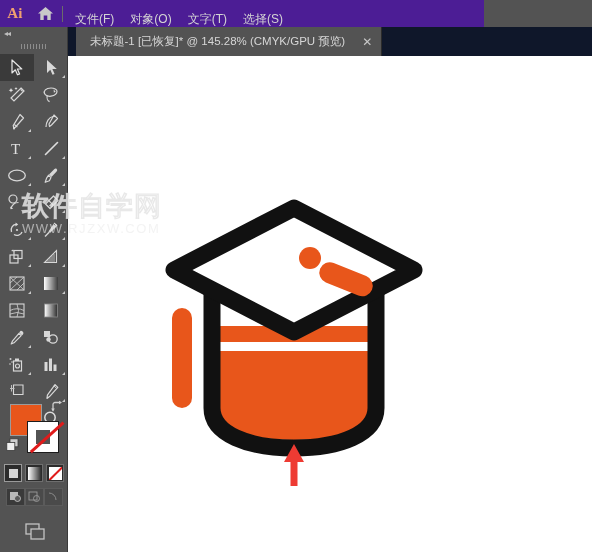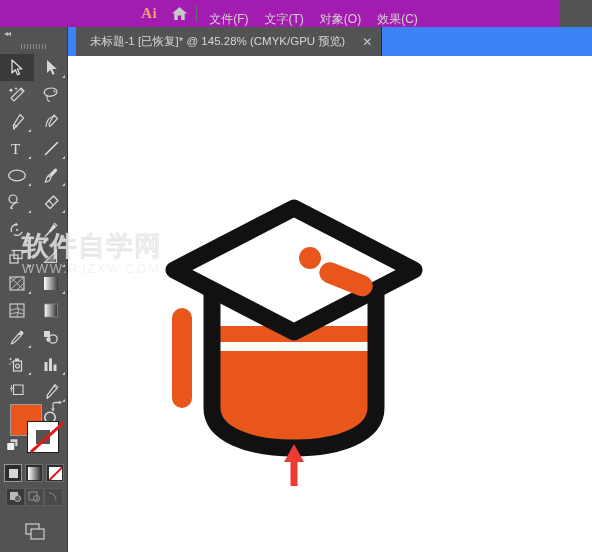--- a/index.html
+++ b/index.html
@@ -6,23 +6,23 @@
   html, body {
     width: 592px; height: 552px;
     background: #535353;
     font-family: "Liberation Sans", "DejaVu Sans", sans-serif;
     overflow: hidden;
   }
   #app { position: relative; width: 592px; height: 552px; background: #535353; }
 
   
   #menubar {
-    position: absolute; left: 0; top: 0; width: 560px; height: 27px;
-    background: #a21caf;
-    display: flex; align-items: center; justify-content: center;
+    position: absolute; left: 0; top: 0; width: 484px; height: 27px;
+    background: #4c1d95;
+    display: flex; align-items: center;
   }
   #ai-logo {
     width: 30px; height: 27px;
     display: flex; align-items: center; justify-content: center;
     color: #f0a070; font-size: 15px; font-weight: bold;
     letter-spacing: .3px; font-family: "Liberation Serif", serif;
   }
   #home-btn {
     width: 30px; height: 27px;
     display: flex; align-items: center; justify-content: center;
@@ -31,21 +31,21 @@
     width: 1px; height: 16px; background: #6b6b6b; margin: 0 4px 0 2px;
   }
   .menu-item {
     color: #d4d4d4; font-size: 12px;
     padding: 4px 8px; white-space: nowrap; cursor: default; margin-top: 12px;
   }
 
   
   #tabbar {
     position: absolute; left: 0; top: 27px; width: 592px; height: 29px;
-    background: #3b82f6;
+    background: #0f172a;
     padding-left: 24px;
   }
   #doc-tab {
     position: absolute; left: 76px; top: 0; height: 29px;
     background: #535353;
     display: flex; align-items: center;
     padding: 0 6px 0 14px;
     border-right: 1px solid #2b2b2b;
   }
   #doc-tab-title { color: #d6d6d6; font-size: 11.5px; white-space: nowrap; }
@@ -151,21 +151,21 @@
   }
   #canvas-left-gutter {
     position: absolute; left: 68px; top: 56px; width: 8px; height: 496px;
     background: #535353;
   }
   #artwork { position: absolute; left: 96px; top: 140px; }
 
   
   #watermark {
     position: absolute; left: 22px; top: 192px; width: 160px; height: 52px;
-    pointer-events: none; z-index: 30; margin-top: 40px;
+    pointer-events: none; z-index: 30;
   }
   #wm-cn {
     font-size: 27px; font-weight: bold; color: rgba(255,255,255,0.72);
     font-family: "DejaVu Sans", sans-serif; letter-spacing: 1px; line-height: 1;
     -webkit-text-stroke: .5px rgba(210,210,210,.5);
   }
   #wm-en {
     font-size: 13px; color: rgba(235,235,235,0.60); letter-spacing: 1.6px;
     margin-top: 2px; font-family: "Liberation Sans", sans-serif;
   }
@@ -177,23 +177,23 @@
 
   <div id="menubar">
     <div id="ai-logo">Ai</div>
     <div id="home-btn">
       <svg width="17" height="15" viewBox="0 0 17 15" aria-hidden="true">
         <path d="M8.5 1 L16 7.5 L13.7 7.5 L13.7 14 L10.3 14 L10.3 9.6 L6.7 9.6 L6.7 14 L3.3 14 L3.3 7.5 L1 7.5 Z" fill="#c9c9c9"></path>
       </svg>
     </div>
     <div id="menu-sep"></div>
     <div class="menu-item">文件(F)</div>
+    <div class="menu-item">对象(O)</div>
     <div class="menu-item">文字(T)</div>
-    <div class="menu-item">对象(O)</div>
-    <div class="menu-item">效果(C)</div>
+    <div class="menu-item">选择(S)</div>
   </div>
 
   <div id="tabbar">
     <div id="doc-tab">
       <span id="doc-tab-title">未标题-1 [已恢复]* @ 145.28% (CMYK/GPU 预览)</span>
       <span id="doc-tab-close">✕</span>
     </div>
   </div>
 
   <div id="toolpanel">

